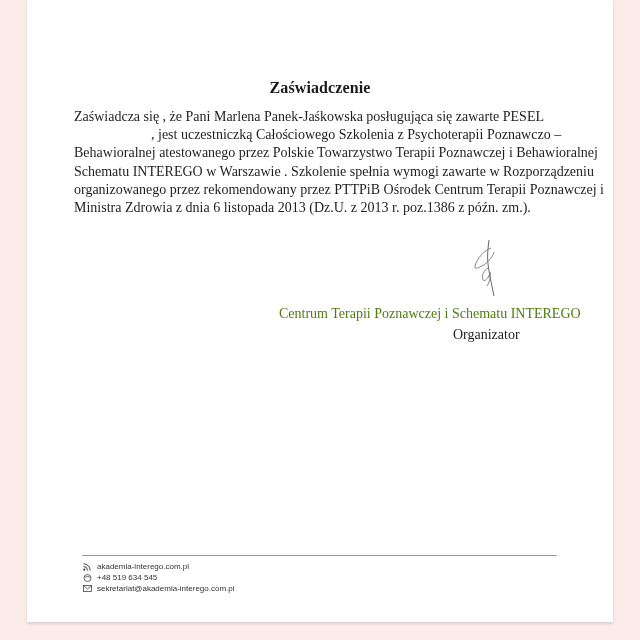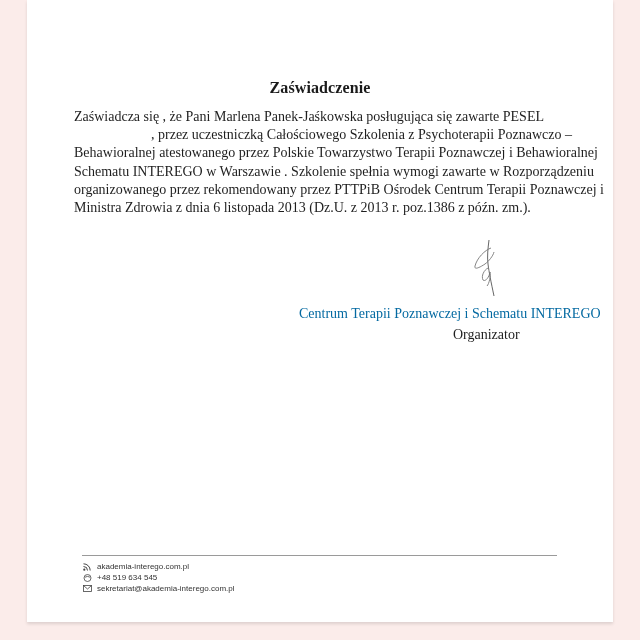--- a/index.html
+++ b/index.html
@@ -54,25 +54,25 @@
     }
     .signature {
       position: absolute;
       left: 440px;
       top: 238px;
       width: 40px;
       height: 62px;
     }
     .org-name {
       position: absolute;
-      left: 272px;
+      left: 252px;
       top: 306px;
       font-family: "Liberation Serif", serif;
       font-size: 14px;
-      color: #0369a1;
+      color: #4d7c0f;
       white-space: nowrap;
     }
     .org-role {
       position: absolute;
       left: 426px;
       top: 327px;
       font-family: "Liberation Serif", serif;
       font-size: 14px;
       color: #1e1e1e;
       white-space: nowrap;
@@ -110,21 +110,21 @@
   </style>
 </head>
 <body>
 
 <div class="page">
 
   <div class="title">Zaświadczenie</div>
 
   <div class="body-text">
     <span class="line">Zaświadcza się , że Pani Marlena Panek-Jaśkowska posługująca się zawarte PESEL</span>
-    <span class="line indented">, przez uczestniczką Całościowego Szkolenia z Psychoterapii Poznawczo –</span>
+    <span class="line indented">, jest uczestniczką Całościowego Szkolenia z Psychoterapii Poznawczo –</span>
     <span class="line">Behawioralnej atestowanego przez Polskie Towarzystwo Terapii Poznawczej i Behawioralnej</span>
     <span class="line">Schematu INTEREGO w Warszawie . Szkolenie spełnia wymogi zawarte w Rozporządzeniu</span>
     <span class="line">organizowanego przez rekomendowany przez   PTTPiB  Ośrodek Centrum Terapii Poznawczej i</span>
     <span class="line">Ministra  Zdrowia z dnia 6  listopada 2013 (Dz.U. z 2013 r. poz.1386 z późn. zm.).</span>
   </div>
 
   <div class="signature">
     <svg width="40" height="62" viewBox="0 0 40 62">
       <path d="M22 2 C21 10 20 18 21 26 C22 34 24 44 27 58" stroke="#666" stroke-width="1" fill="none"></path>
       <path d="M24 10 C18 12 10 20 8 28 C7 32 12 30 18 26 C22 23 26 18 27 14" stroke="#777" stroke-width="0.9" fill="none"></path>

